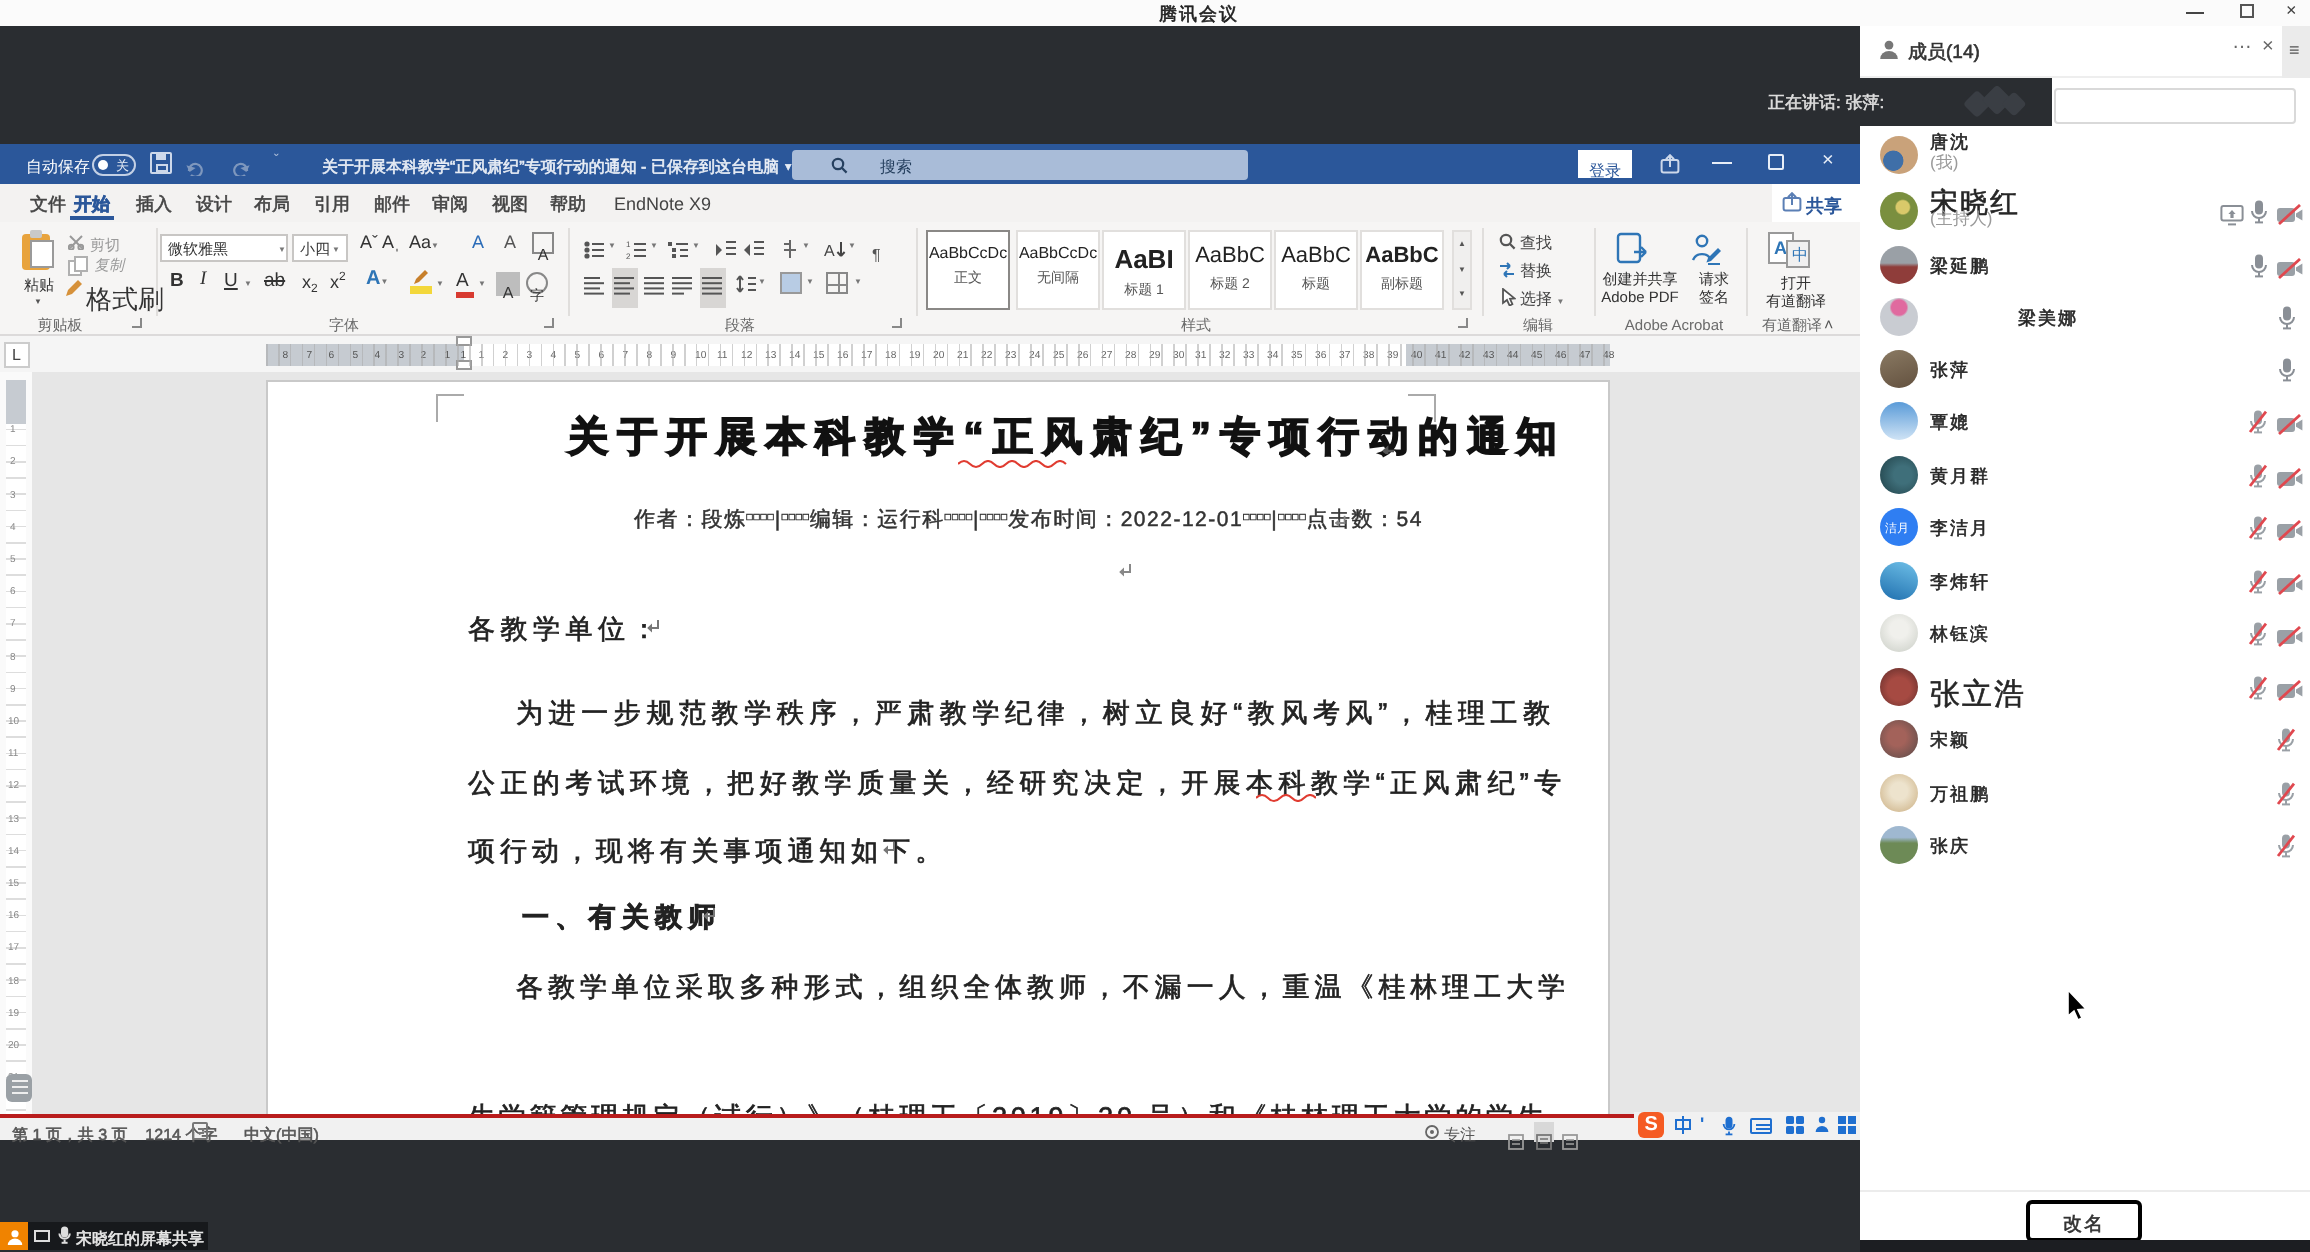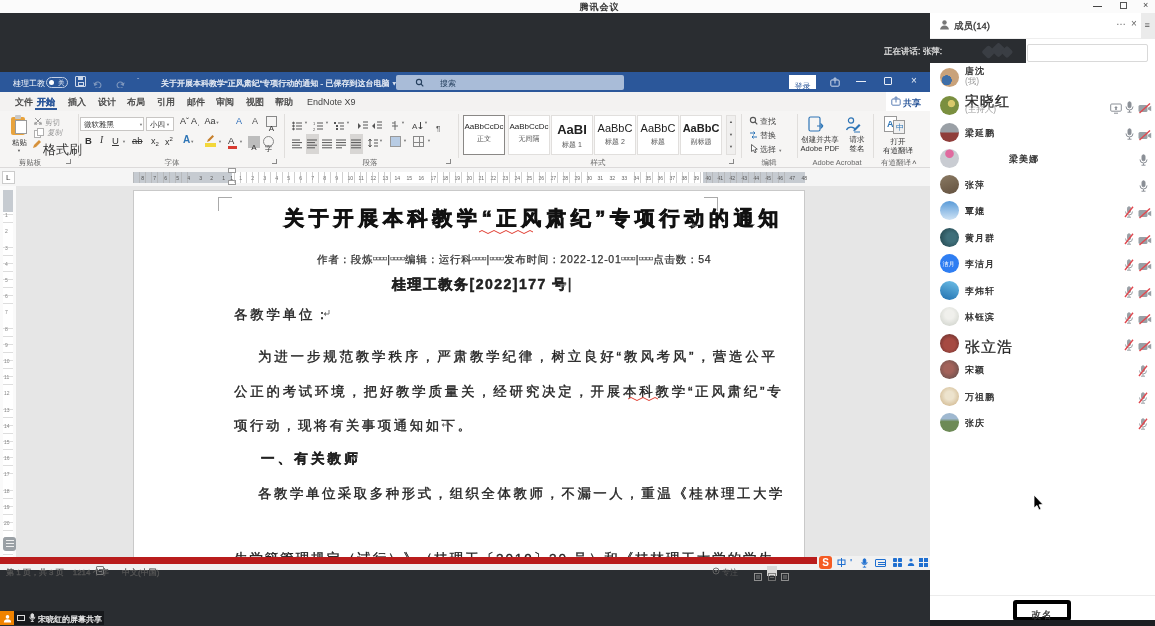--- a/index.html
+++ b/index.html
@@ -14,21 +14,21 @@
 <div class="abs" style="left:0;top:0;width:1155px;height:13px;background:#fbfbfb;">
  <div class="abs ck" style="left:0;top:1px;width:1155px;text-align:center;font-size:9px;color:#222;letter-spacing:1px;padding-left:44px;">腾讯会议</div>
  <div class="abs" style="left:1093px;top:6px;width:9px;height:1px;background:#444;"></div>
  <div class="abs" style="left:1120px;top:2px;width:7px;height:7px;border:1px solid #555;"></div>
  <div class="abs" style="left:1143px;top:0px;font-size:9px;color:#444;">×</div>
 </div>
 
 <div class="abs" style="left:0;top:70px;width:930px;height:500px;background:#f6f5f4;">
 <div class="abs" style="left:0;top:0;width:930px;height:2px;background:#2a2d31;"></div>
 <div class="abs" style="left:0;top:2px;width:930px;height:20px;background:#2b579a;color:#fff;">
-<div class="abs" style="left:13px;top:6px;font-size:8px;">桂理工教</div>
+<div class="abs" style="left:13px;top:6px;font-size:8px;">自动保存</div>
 <div class="abs" style="left:46px;top:4.5px;width:22px;height:11px;border:1px solid #c3d0e5;border-radius:5.5px;">
    <div class="abs" style="left:2px;top:2px;width:5px;height:5px;background:#fff;border-radius:3px;"></div>
    <div class="abs" style="left:11px;top:1.5px;font-size:6.5px;color:#e8edf5;">关</div>
         </div>
 <div class="abs" style="left:75px;top:4px;width:11px;height:11px;border:1px solid #cdd8ea;border-radius:1px;">
    <div class="abs" style="left:2px;top:0px;width:5px;height:3px;background:#cdd8ea;"></div>
    <div class="abs" style="left:1.5px;top:5px;width:6px;height:4px;border:1px solid #cdd8ea;"></div>
         </div>
 <svg class="abs" style="left:93px;top:8px;" width="9" height="8" viewBox="0 0 9 8">
           <g>
@@ -453,30 +453,29 @@
 <svg class="abs" style="left:345px;top:39px;" width="55" height="4" viewBox="0 0 55 4">
             <path d="M0 2 q3 -3 6 0 t6 0 t6 0 t6 0 t6 0 t6 0 t6 0 t6 0 t6 0" stroke="#e03c31" stroke-width="1" fill="none"></path>
           </svg>
 <div class="abs" id="dauthor" style="left:183px;top:62px;font-size:10.5px;color:#333;-webkit-text-stroke:0.25px #333;letter-spacing:0.75px;white-space:nowrap;">作者：段炼<span class="tb">□□□□</span>|<span class="tb">□□□□</span>编辑：运行科<span class="tb">□□□□</span>|<span class="tb">□□□□</span>发布时间：2022-12-01<span class="tb">□□□□</span>|<span class="tb">□□□□</span>点击数：54</div>
 <svg class="abs" style="left:532px;top:66px;" width="8" height="8" viewBox="0 0 8 8">
             <g transform="scale(0.9)" fill="none" stroke="#888" stroke-width="1">
               <path d="M7 1 v4 H2"></path>
               <path d="M4 2.8 L1.6 5 L4 7.2" fill="#888" stroke="none"></path>
             </g>
           </svg>
-<div class="abs" id="dgov" style="left:258px;top:85px;font-size:14px;font-weight:bold;color:#222;-webkit-text-stroke:0.5px #222;letter-spacing:1.5px;white-space:nowrap;">桂理工教务[2022]177 号<span style="font-weight:normal;color:#333;">|</span></div>
 <svg class="abs" style="left:424px;top:90px;" width="8" height="8" viewBox="0 0 8 8">
             <g transform="scale(1.0)" fill="none" stroke="#888" stroke-width="1">
               <path d="M7 1 v4 H2"></path>
               <path d="M4 2.8 L1.6 5 L4 7.2" fill="#888" stroke="none"></path>
             </g>
           </svg>
 </div>
 <div class="abs" id="bl0" style="left:234px;top:120px;font-size:13.5px;color:#222;-webkit-text-stroke:0.35px #222;letter-spacing:2.75px;white-space:nowrap;">各教学单位：</div>
-<div class="abs" id="bl1" style="left:258px;top:162px;font-size:13.5px;color:#222;-webkit-text-stroke:0.35px #222;letter-spacing:2.8px;white-space:nowrap;">为进一步规范教学秩序，严肃教学纪律，树立良好“教风考风”，营造公平</div>
+<div class="abs" id="bl1" style="left:258px;top:162px;font-size:13.5px;color:#222;-webkit-text-stroke:0.35px #222;letter-spacing:2.8px;white-space:nowrap;">为进一步规范教学秩序，严肃教学纪律，树立良好“教风考风”，桂理工教</div>
 <div class="abs" id="bl3" style="left:234px;top:231px;font-size:13.5px;color:#222;-webkit-text-stroke:0.35px #222;letter-spacing:2.47px;white-space:nowrap;">项行动，现将有关事项通知如下。</div>
 <div class="abs" id="bl2" style="left:234px;top:197px;font-size:13.5px;color:#222;-webkit-text-stroke:0.35px #222;letter-spacing:2.71px;white-space:nowrap;">公正的考试环境，把好教学质量关，经研究决定，开展本科教学“正风肃纪”专</div>
 <div class="abs" id="bl4" style="left:261px;top:264px;font-size:13.5px;color:#222;-webkit-text-stroke:0.35px #222;letter-spacing:3.13px;white-space:nowrap;"><b>一、有关教师</b></div>
 <div class="abs" id="bl5" style="left:258px;top:299px;font-size:13.5px;color:#222;-webkit-text-stroke:0.35px #222;letter-spacing:2.47px;white-space:nowrap;">各教学单位采取多种形式，组织全体教师，不漏一人，重温《桂林理工大学</div>
 <div class="abs" id="bl7" style="left:234px;top:364px;font-size:13.5px;color:#222;-webkit-text-stroke:0.35px #222;letter-spacing:1.91px;white-space:nowrap;">生学籍管理规定（试行）》（桂理工〔2019〕20 号）和《桂林理工大学的学生</div>
 <svg class="abs" style="left:322px;top:123px;" width="8" height="8" viewBox="0 0 8 8">
           <g transform="scale(1.0)" fill="none" stroke="#777" stroke-width="1">
             <path d="M7 1 v4 H2"></path>
             <path d="M4 2.8 L1.6 5 L4 7.2" fill="#777" stroke="none"></path>
           </g>
@@ -491,21 +490,21 @@
           <g transform="scale(1.0)" fill="none" stroke="#777" stroke-width="1">
             <path d="M7 1 v4 H2"></path>
             <path d="M4 2.8 L1.6 5 L4 7.2" fill="#777" stroke="none"></path>
           </g>
         </svg>
 <svg class="abs" style="left:628px;top:211px;" width="30" height="4" viewBox="0 0 30 4">
           <path d="M0 2 q3 -3 6 0 t6 0 t6 0 t6 0 t6 0" stroke="#e03c31" stroke-width="1" fill="none"></path>
         </svg>
 </div>
 
-<div class="abs" style="left:0;top:487px;width:930px;height:13px;background:#f1f1f1;border-top:7px solid #b91c1c;">
+<div class="abs" style="left:0;top:487px;width:930px;height:13px;background:#f1f1f1;border-top:2px solid #b91c1c;">
  <div class="abs ck" style="left:6px;top:2.5px;font-size:8px;color:#555;white-space:nowrap;">第 1 页，共 3 页&nbsp;&nbsp;&nbsp;&nbsp;1214 个字&nbsp;&nbsp;&nbsp;&nbsp;&nbsp;&nbsp;中文(中国)</div>
  <div class="abs" style="left:96px;top:2px;width:8px;height:9px;border:1px solid #777;border-radius:1px;">
           <div style="position:absolute;left:1.5px;top:1.5px;width:3px;height:1px;background:#777;"></div>
           <div style="position:absolute;left:1.5px;top:3.5px;width:3px;height:1px;background:#777;"></div>
         </div>
  <svg class="abs" style="left:712px;top:2.5px;" width="8" height="8">
           <circle cx="4" cy="4" r="3" fill="none" stroke="#666" stroke-width="0.9"></circle>
           <circle cx="4" cy="4" r="1" fill="#666"></circle>
         </svg>
         <div class="abs" style="left:722px;top:2.5px;font-size:8px;color:#555;">专注</div>
@@ -820,15 +819,15 @@
             <path d="M1.5 5.5 a3.5 3.5 0 0 0 7 0"></path>
             <line x1="5" y1="9.3" x2="5" y2="11"></line>
             <line x1="3" y1="11.2" x2="7" y2="11.2"></line>
           </g>
           <line x1="1" y1="11" x2="9" y2="0.8" stroke="#e0484f" stroke-width="1.4"></line>
         </svg></div>
 <svg class="abs" style="left:103px;top:482px;" width="11" height="16" viewBox="0 0 11 16">
         <path d="M1 0 L1 13 L4 10.5 L6 15 L8 14 L6 9.8 L10 9.5 Z" fill="#000" stroke="#fff" stroke-width="0.8"></path>
       </svg>
 <div class="abs" style="left:0;top:582px;width:225px;height:1px;background:#ececec;"></div>
-<div class="abs" style="left:83px;top:587px;width:58px;height:21px;background:#fff;border:4px solid #000000;border-radius:3px;text-align:center;"><span class="ck" style="font-size:9.5px;color:#333;line-height:20px;letter-spacing:1px;">改名</span></div>
+<div class="abs" style="left:83px;top:587px;width:58px;height:21px;background:#fff;border:2px solid #000000;border-radius:3px;text-align:center;"><span class="ck" style="font-size:9.5px;color:#333;line-height:20px;letter-spacing:1px;">改名</span></div>
 </div>
 <div class="abs" style="left:930px;top:620px;width:225px;height:6px;background:#1c1e22;"></div>
 </div>
 </body></html>

